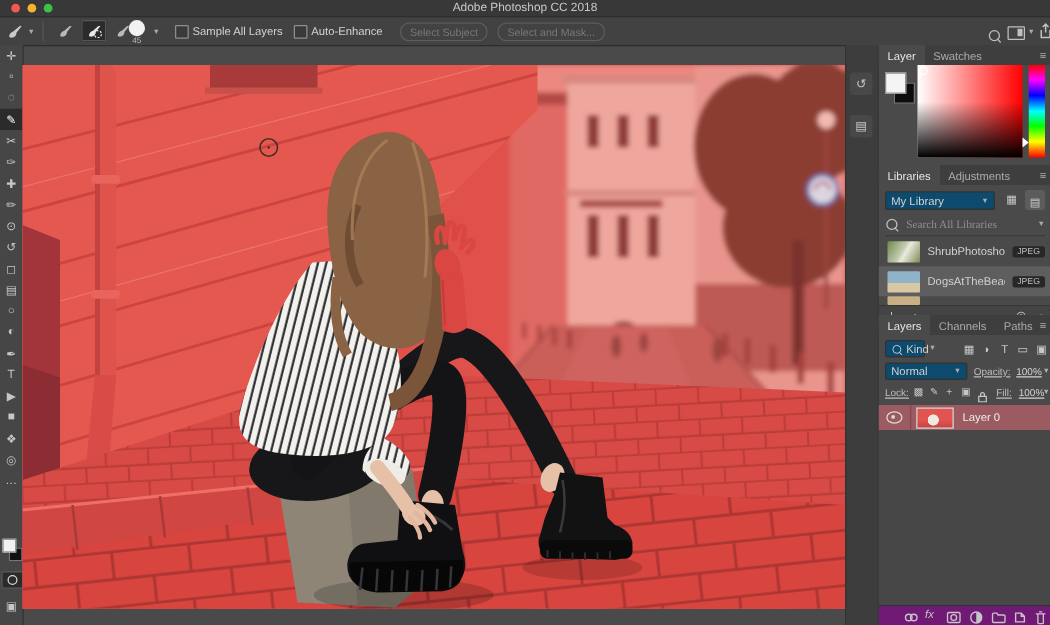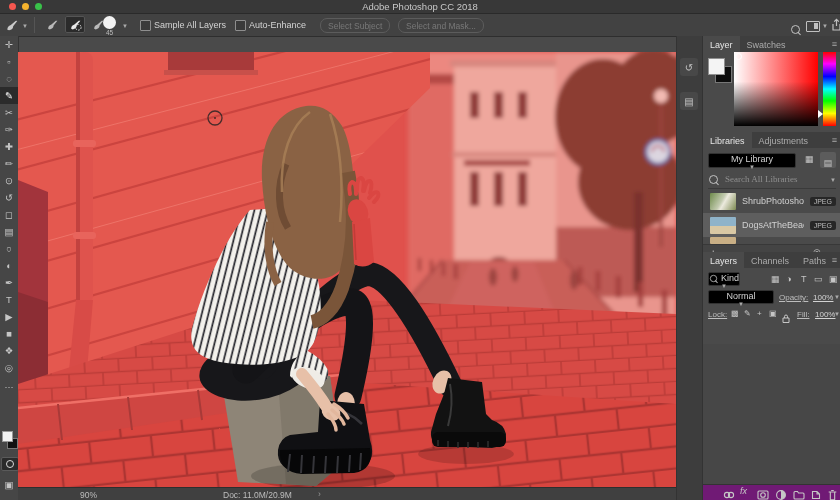--- a/index.html
+++ b/index.html
@@ -38,22 +38,22 @@
              font-size:8.5px;color:#bdbdbd;}
   
   .dockstrip{left:676px;top:36px;width:26px;height:464px;background:#3d3d3d;border-left:1px solid #333;}
   .dockicon{left:3px;width:18px;height:18px;background:#484848;border-radius:3px;display:flex;align-items:center;
             justify-content:center;color:#c2c2c2;font-size:10px;}
   .panelcol{left:702px;top:36px;width:138px;height:464px;background:#4a4a4a;border-left:1px solid #333;}
   .phead{left:0;width:138px;height:16px;background:#3e3e3e;display:flex;align-items:stretch;position:absolute;}
   .ptab{padding:2px 7px 1px;font-size:9px;color:#ababab;display:flex;align-items:center;}
   .ptab.active{background:#4a4a4a;color:#e5e5e5;}
   .pmenu{position:absolute;right:4px;top:3px;font-size:9px;color:#ababab;}
-  .select{background:#000000;border:1px solid #323232;border-radius:2px;font-size:9px;color:#d2d2d2;
-          display:flex;align-items:center;padding:0 4px;box-sizing:border-box;justify-content:space-between;flex-direction:column;}
+  .select{background:#0c4a6e;border:1px solid #323232;border-radius:2px;font-size:9px;color:#d2d2d2;
+          display:flex;align-items:center;padding:0 4px;box-sizing:border-box;justify-content:space-between;}
   .badge{background:#272727;border-radius:2px;color:#bdbdbd;font-size:7px;padding:1px 4px;}
   .lrow{left:0;width:138px;height:24px;display:flex;align-items:center;gap:6px;padding-left:7px;box-sizing:border-box;position:absolute;}
   .lrow.selected{background:#5e5e5e;}
   .lthumb{width:26px;height:17px;border-radius:1px;}
   .lname{font-size:9px;color:#d0d0d0;flex:1;white-space:nowrap;overflow:hidden;}
   .sin{background:transparent;border:none;outline:none;font-size:9px;color:#d0d0d0;width:92px;
        font-family:Liberation Serif, serif;}
   .sin::placeholder{color:#8f8f8f;}
   .eye{width:11px;height:8px;border:1.2px solid #dcdcdc;border-radius:50%;position:relative;}
   .eye::after{content:"";position:absolute;width:3px;height:3px;background:#dcdcdc;border-radius:50%;left:2.7px;top:1.5px;}
@@ -340,25 +340,20 @@
         <path d="M336,172 L338,208" stroke="#c23b38" stroke-width="1.5"></path>
       </g>
 
       <g opacity="0.8">
         <circle cx="197" cy="66" r="7" fill="none" stroke="#222" stroke-width="1.3"></circle>
         <circle cx="197" cy="66" r="1" fill="#222"></circle>
       </g>
     </svg>
   </div>
 
-  <div class="abs statusbar">
-    <span class="abs" style="left:62px;top:2px">90%</span>
-    <span class="abs" style="left:205px;top:2px">Doc: 11.0M/20.9M</span>
-    <span class="abs" style="left:300px;top:1px;color:#999">›</span>
-  </div>
 
   <div class="abs dockstrip">
     <div class="abs dockicon" style="top:22px">↺</div>
     <div class="abs dockicon" style="top:56px">▤</div>
   </div>
 
   <div class="abs panelcol">
 
     <div class="phead" style="top:0">
       <div class="ptab active">Layer</div>
@@ -453,20 +448,28 @@
     <span class="abs icn" style="left:66px;top:273px;font-size:8px">▣</span>
     <span class="abs" style="left:79px;top:273px">
       <svg width="8" height="9" viewBox="0 0 8 9">
           <path d="M1,4 H7 V8.5 H1 Z M2.5,4 V2.5 a1.5,1.5 0 0 1 3,0 V4" fill="none" stroke="#c6c6c6" stroke-width="1"></path>
         </svg>
     </span>
     <span class="abs tinylabel" style="left:94px;top:274px">Fill:</span>
     <span class="abs tinylabel" style="left:112px;top:274px;color:#d2d2d2">100%</span>
     <span class="abs caret" style="left:131px;top:275px">▼</span>
 
+    <div class="abs" style="left:0;top:288px;width:138px;height:20px;background:#9c5b60;display:flex;align-items:center">
+      <div class="eye" style="margin-left:6px"></div>
+      <div style="width:1px;height:20px;background:#7e484d;margin-left:6px"></div>
+      <div style="width:28px;height:15px;margin-left:4px;border:1px solid #d8d8d8;background:
+           radial-gradient(circle at 45% 60%, #efe9e2 0 24%, rgba(0,0,0,0) 26%),
+           linear-gradient(180deg,#e25450 60%,#c84440)"></div>
+      <span style="margin-left:7px;font-size:9px;color:#ededed">Layer 0</span>
+    </div>
 
     <div class="abs" style="left:0;top:308px;width:138px;height:140px;background:#474747"></div>
 
     <div class="abs" style="left:0;top:448px;width:138px;height:16px;background:#701a75;border-top:1px solid #333">
       <span class="abs" style="left:20px;top:2px">
         <svg width="12" height="12" viewBox="0 0 12 12">
             <circle cx="4" cy="6" r="2.6" fill="none" stroke="#c6c6c6" stroke-width="1.1"></circle>
             <circle cx="8" cy="6" r="2.6" fill="none" stroke="#c6c6c6" stroke-width="1.1"></circle>
           </svg>
       </span>

